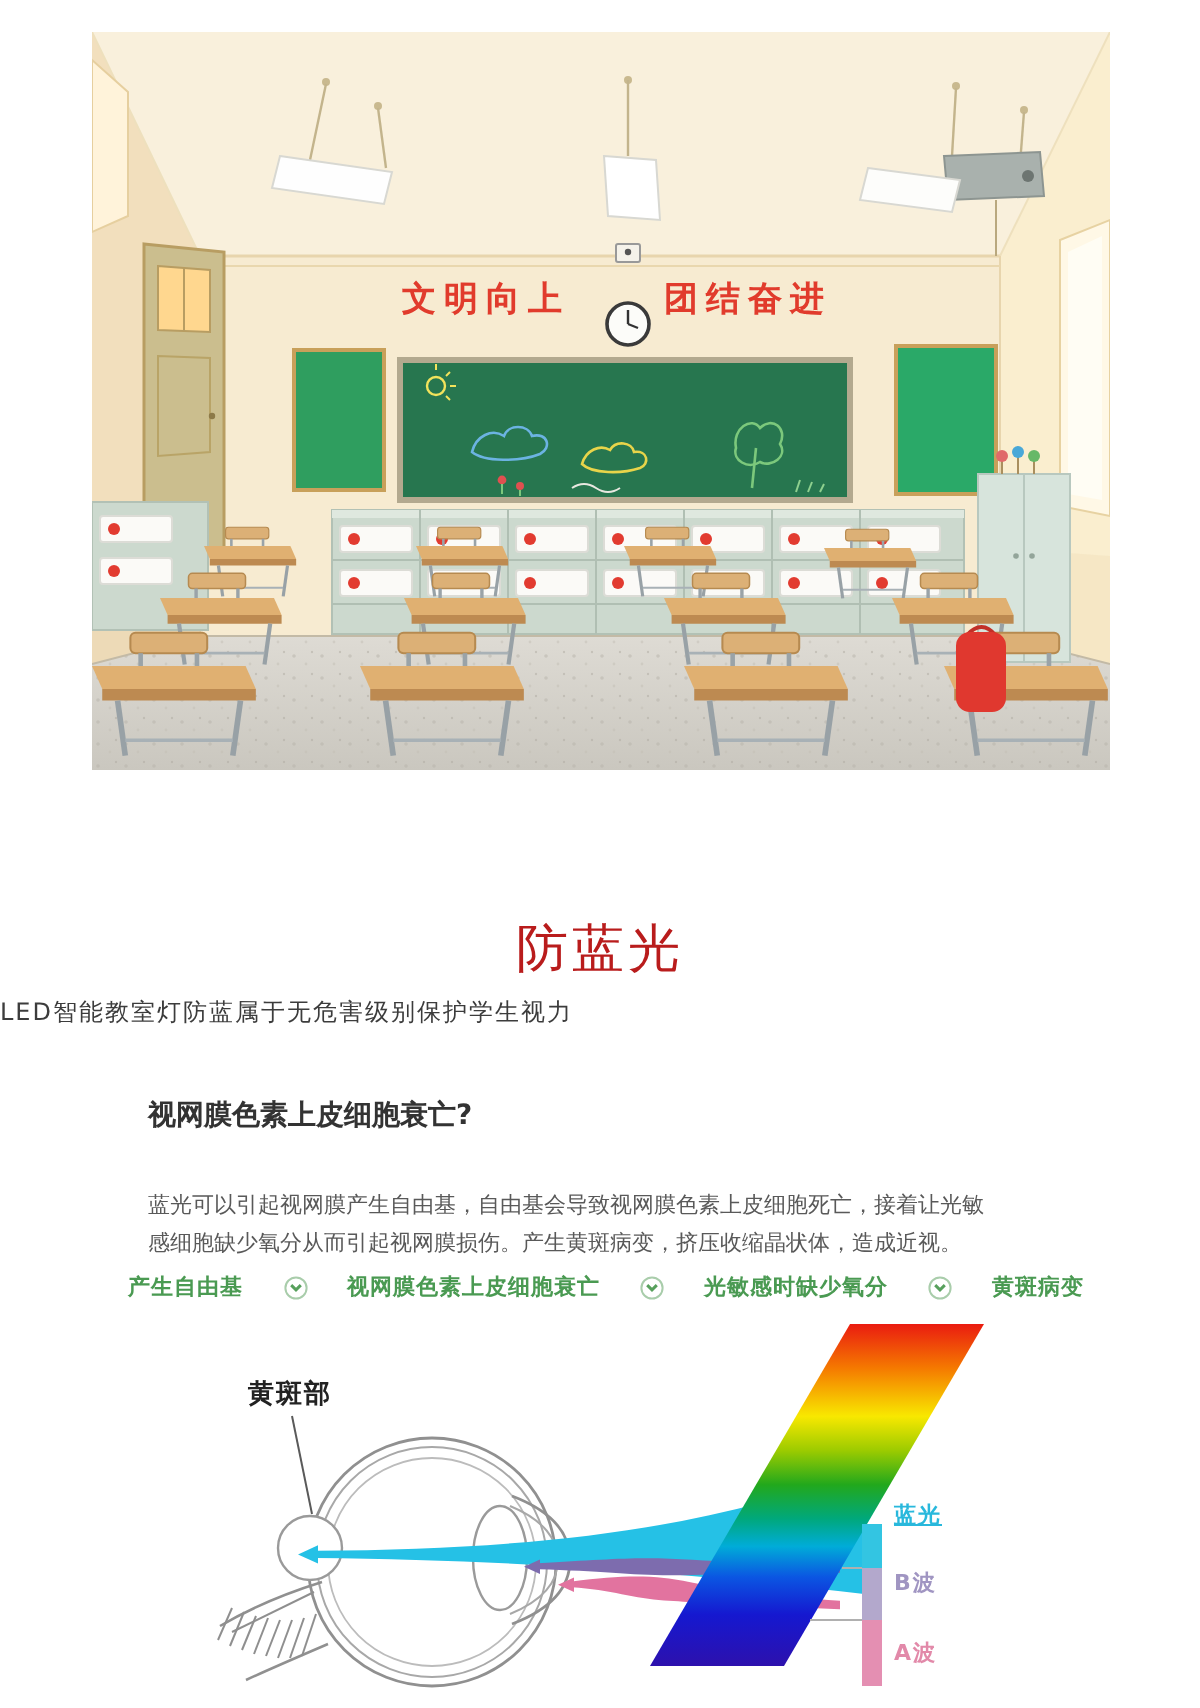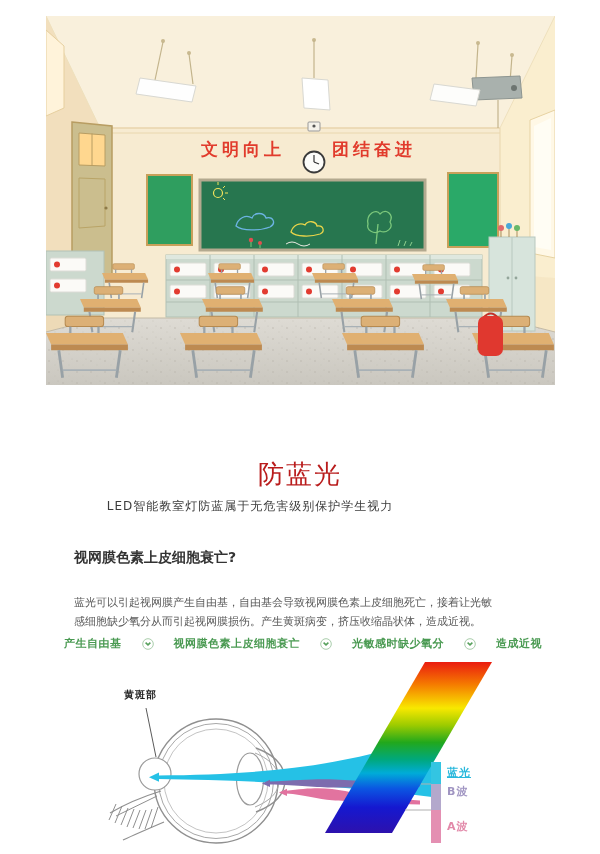--- a/index.html
+++ b/index.html
@@ -1,33 +1,33 @@
 <!DOCTYPE html>
 <html><head>
 <meta charset="utf-8">
 <style>
   html,body{margin:0;padding:0;background:#fff;}
   .page{position:relative;width:600px;height:854px;margin:0 auto;background:#fff;overflow:hidden;
         font-family:"DejaVu Sans",sans-serif;color:#333;}
   .hero{position:absolute;left:46px;top:16px;width:599px;height:369px;}
   .page-title{position:absolute;left:0;top:440px;width:600px;text-align:center;
         font-size:26px;font-weight:500;color:#b91c1c;letter-spacing:2px;}
-  .page-subtitle{position:absolute;left:0;top:486px;width:500px;text-align:center;
+  .page-subtitle{position:absolute;left:0;top:486px;width:500px;
         font-size:12px;color:#3c3c3c;letter-spacing:1px;}
   .article-heading{position:absolute;left:74px;top:537px;font-size:14px;font-weight:700;color:#333;}
   .article-body{position:absolute;left:74px;top:558px;width:422px;font-size:11px;line-height:19px;color:#595959;margin-top:35px;}
   .diagram{position:absolute;left:0;top:624px;width:600px;height:230px;}
   .diagram svg.dg{position:absolute;left:0;top:0;}
   .flow{position:absolute;left:303px;top:12px;transform:translateX(-50%);
         display:flex;flex-direction:row;align-items:flex-start;white-space:nowrap;gap:20px;}
   .flow-step{font-size:11px;height:15px;line-height:15px;color:#4a9a52;font-weight:600;letter-spacing:0.5px;}
   .flow-arrow{height:12px;margin:2px 0;line-height:0;}
-  .macula-label{position:absolute;left:124px;top:64px;font-size:10px;font-weight:700;color:#222;letter-spacing:1px;}
+  .macula-label{position:absolute;left:124px;top:64px;font-size:13px;font-weight:700;color:#222;letter-spacing:1px;}
   .ray-label{position:absolute;left:447px;font-size:11px;font-weight:600;letter-spacing:1px;}
-  .ray-label.blue{top:141px;color:#29b8dc;text-decoration:underline;}
+  .ray-label.blue{top:126px;color:#29b8dc;text-decoration:underline;}
   .ray-label.bwave{top:160px;color:#a095c2;}
   .ray-label.awave{top:195px;color:#e289a9;}
 </style>
 </head>
 <body>
 
 <div class="page">
 
   <figure class="hero" style="margin:0">
     <svg viewBox="0 0 509 369" width="509" height="369">
@@ -290,21 +290,21 @@
             <path d="M3.6,4.6 L6,6.9 L8.4,4.6" fill="none" stroke="#57a05c" stroke-width="1.5"></path>
           </svg>
       </div>
       <div class="flow-step">光敏感时缺少氧分</div>
       <div class="flow-arrow">
         <svg width="12" height="12" viewBox="0 0 12 12">
             <circle cx="6" cy="6" r="5.3" fill="none" stroke="#a9cdab"></circle>
             <path d="M3.6,4.6 L6,6.9 L8.4,4.6" fill="none" stroke="#57a05c" stroke-width="1.5"></path>
           </svg>
       </div>
-      <div class="flow-step">造成近视</div>
+      <div class="flow-step">黄斑病变</div>
     </div>
 
     <div class="macula-label">黄斑部</div>
     <div class="ray-label blue">蓝光</div>
     <div class="ray-label bwave">B波</div>
     <div class="ray-label awave">A波</div>
   </div>
 
 </div>
 

